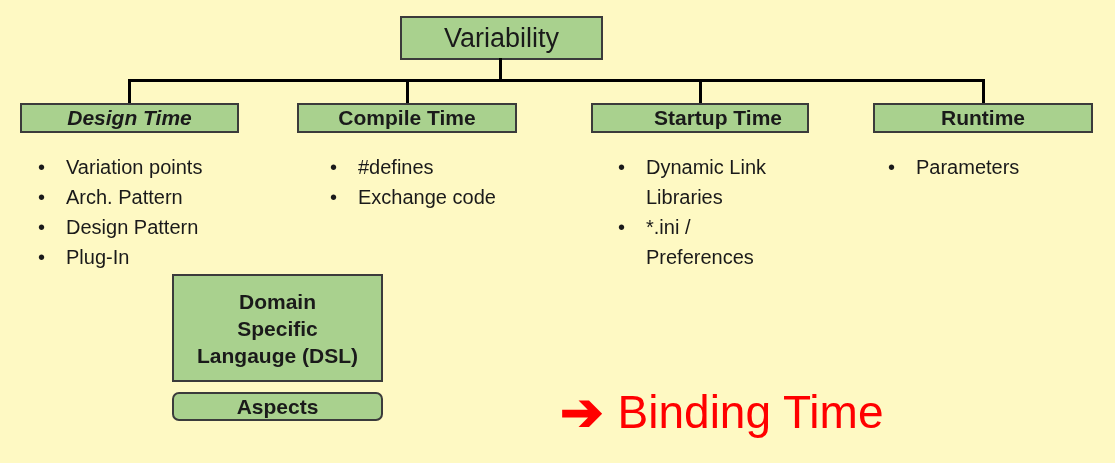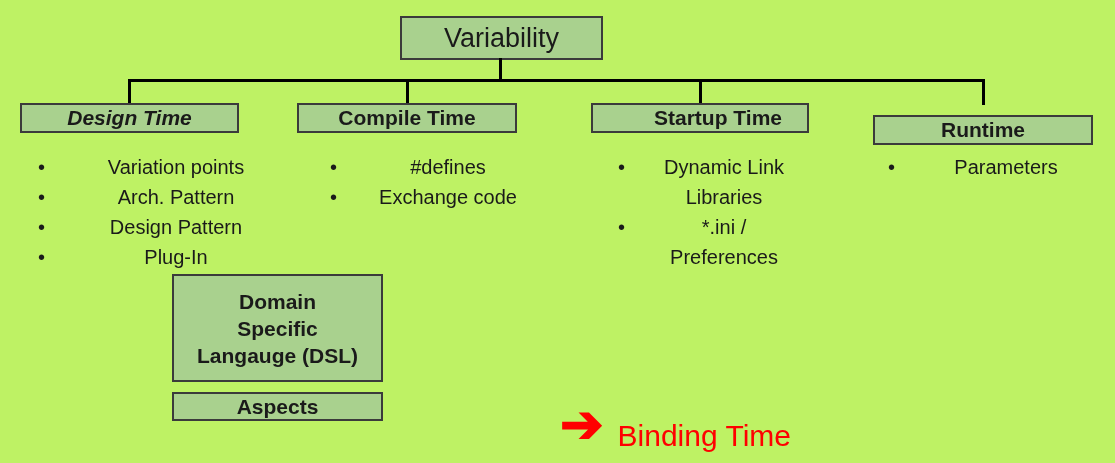--- a/index.html
+++ b/index.html
@@ -7,75 +7,75 @@
     --border:#3b3b3b;
     --line:#000000;
     --red:#ff0000;
   }
   *{margin:0;padding:0;box-sizing:border-box;}
   html,body{background:#ffffff;}
   body{font-family:"Liberation Sans", sans-serif;color:#1a1a1a;}
   #canvas{
     position:relative;
     width:1115px;height:463px;
-    background:#bef264;
+    background:#fef9c3;
     overflow:hidden;
   }
   .gbox{
     position:absolute;
     background:var(--fill);
     border:2px solid var(--border);
     display:flex;align-items:center;justify-content:center;
     text-align:center;
   }
   .root-box{left:400px;top:16px;width:203px;height:44px;font-size:27px;font-weight:400;}
   .header-box{top:103px;height:30px;font-size:21px;font-weight:700;}
   .hb-design{left:20px;width:219px;font-style:italic;}
   .hb-compile{left:297px;width:220px;}
   .hb-startup{left:591px;width:218px;padding-left:36px;}
-  .hb-runtime{left:873px;width:220px;margin-top:12px;}
+  .hb-runtime{left:873px;width:220px;}
 
   
   .cline{position:absolute;background:var(--line);}
   .stub{left:499px;top:58px;width:3px;height:23px;}
   .hline{left:128px;top:79px;width:857px;height:3px;}
   .drop{top:79px;width:3px;height:26px;}
   .drop-1{left:128px;}
   .drop-2{left:406px;}
   .drop-3{left:699px;}
   .drop-4{left:982px;}
 
   
-  ul.blist{position:absolute;top:152px;list-style:none;font-size:20px;line-height:30px;text-align:center;}
+  ul.blist{position:absolute;top:152px;list-style:none;font-size:20px;line-height:30px;}
   ul.blist li{position:relative;padding-left:30px;}
   ul.blist li::before{
     content:"\2022";
     position:absolute;left:2px;top:0;
     font-size:20px;
   }
   .col-design{left:36px;width:250px;}
   .col-compile{left:328px;width:210px;}
   .col-startup{left:616px;width:186px;}
   .col-runtime{left:886px;width:210px;}
   .small-note{font-size:14px;}
 
   
   .dsl-box{left:172px;top:274px;width:211px;height:108px;
     flex-direction:column;font-size:21px;font-weight:700;line-height:27px;}
   .aspects-box{left:172px;top:392px;width:211px;height:29px;
-    font-size:21px;font-weight:700;}
+    font-size:21px;font-weight:700;border-radius:7px;}
 
   
   .annotation{
     position:absolute;left:560px;top:384px;
     display:flex;align-items:center;gap:14px;
     color:var(--red);white-space:nowrap;
   }
   .annotation .arrow-glyph{font-size:52px;line-height:52px;font-weight:700;}
-  .annotation .annotation-label{font-size:30px;line-height:56px;font-weight:400;margin-top:24px;}
+  .annotation .annotation-label{font-size:46px;line-height:56px;font-weight:400;}
 </style>
 </head>
 <body>
 
 <div id="canvas">
 
   <div class="gbox root-box">
     <span>Variability</span>
   </div>
 

